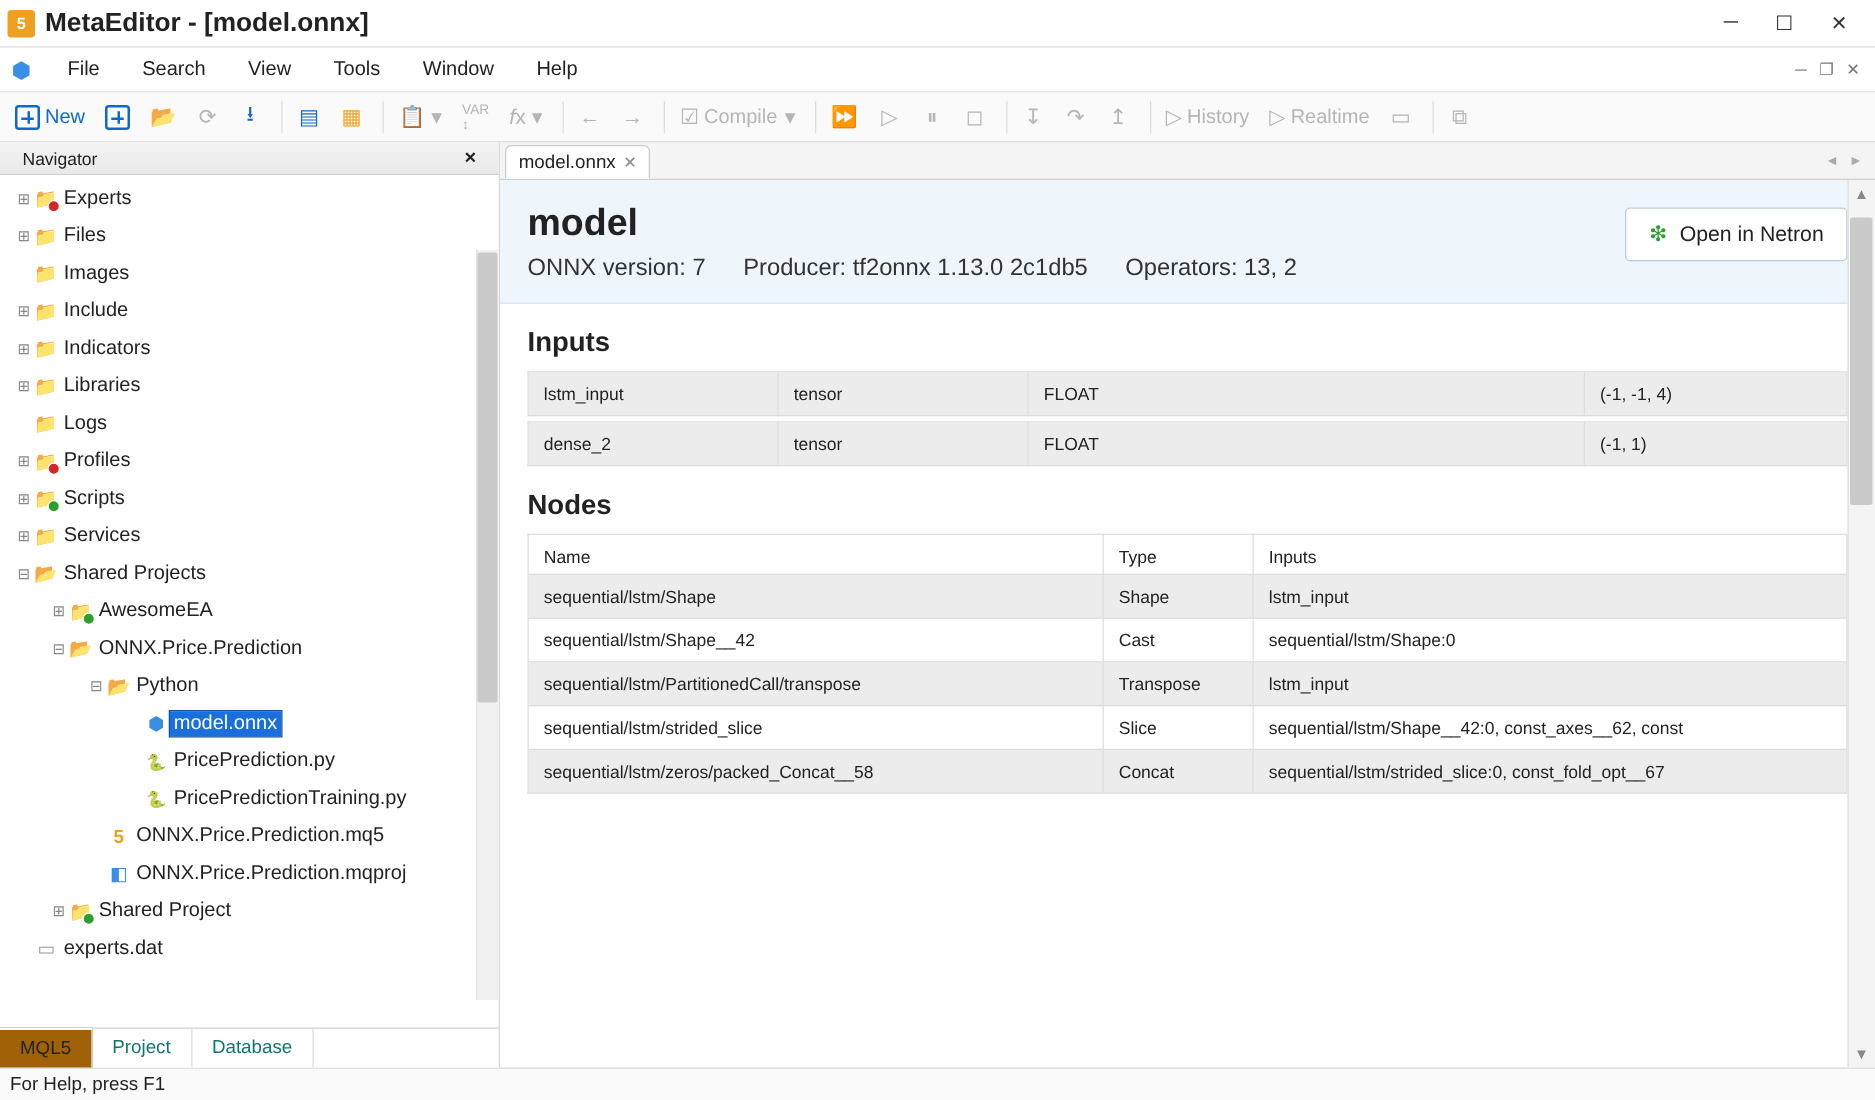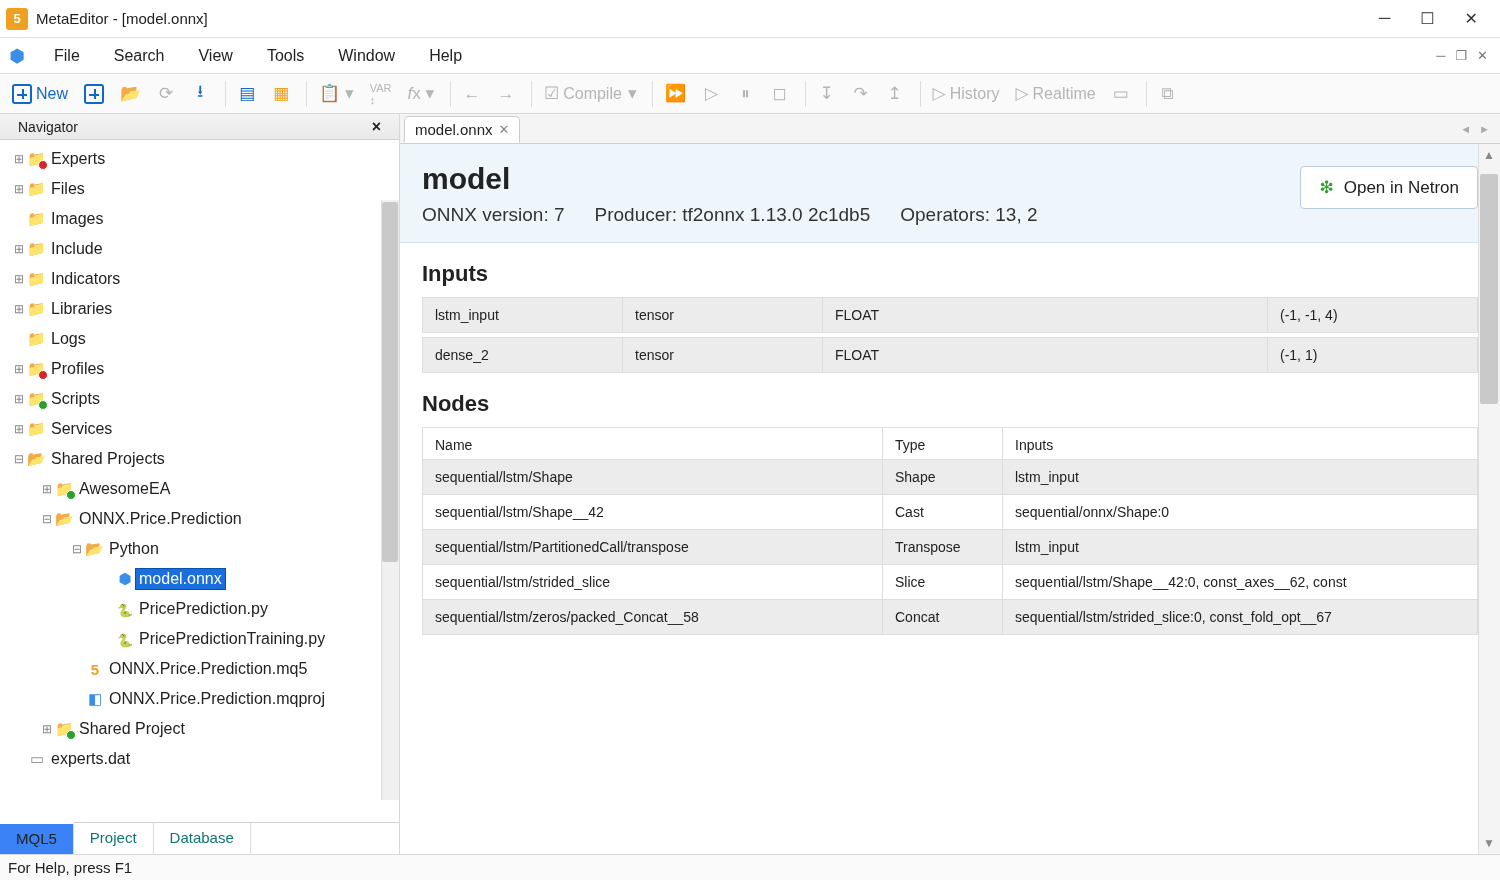--- a/index.html
+++ b/index.html
@@ -1,19 +1,19 @@
 <!DOCTYPE html>
 <html><head>
 <meta charset="utf-8">
 <style>
   * { box-sizing: border-box; margin: 0; padding: 0; }
   body { font-family: "Segoe UI", Arial, sans-serif; font-size: 13px; color: #222; background: #fff; overflow: hidden; width: 1500px; height: 880px; position: relative; }
   .titlebar { height: 38px; display: flex; align-items: center; padding: 0 6px; border-bottom: 1px solid #e0e0e0; background: #fff; }
   .titlebar .logo { width: 22px; height: 22px; background: #f0a020; border-radius: 3px; display: flex; align-items: center; justify-content: center; color: #fff; font-weight: bold; font-size: 13px; margin-right: 8px; }
-  .titlebar .title { font-size: 15px; }
+  .titlebar .title { font-size: 21px; font-weight: bold; }
   .titlebar .win-controls { margin-left: auto; display: flex; gap: 30px; padding-right: 16px; }
   .titlebar .win-controls span { font-size: 16px; color: #333; cursor: pointer; }
   .menubar { height: 36px; display: flex; align-items: center; padding: 0 6px; gap: 2px; border-bottom: 1px solid #e0e0e0; }
   .menubar .mlogo { width: 22px; height: 22px; display: flex; align-items: center; justify-content: center; margin-right: 8px; }
   .menubar .menu-item { padding: 6px 16px; font-size: 16px; cursor: pointer; }
   .menubar .doc-controls { margin-left: auto; display: flex; gap: 10px; padding-right: 6px; color: #777; }
   .toolbar { height: 40px; display: flex; align-items: center; padding: 0 6px; border-bottom: 1px solid #d8d8d8; background: #fafafa; }
   .tbtn { height: 30px; min-width: 30px; padding: 0 6px; display: flex; align-items: center; justify-content: center; border-radius: 3px; margin-right: 4px; cursor: pointer; color: #555; }
   .tbtn.new { font-size: 15px; color: #1068c9; }
   .tbtn.disabled { color: #b5b5b5; cursor: default; }
@@ -47,21 +47,21 @@
   .ficon.folder-open::before { content:"📂"; color:#f0a020;}
   .ficon.folder-blue::before { content:"📁"; color:#3a8ee6;}
   .ficon.folder-blue-open::before { content:"📂"; color:#3a8ee6;}
   .ficon.onnx::before { content:"⬢"; color:#3a8ee6;}
   .ficon.py::before { content:"🐍"; color:#f0a020; font-size:13px;}
   .ficon.mq5 { color:#f0a020; font-weight:bold; font-size:15px; }
   .ficon.mqproj::before { content:"◧"; color:#3a8ee6; }
   .ficon.dat::before { content:"▭"; color:#999;}
   .nav-tabs { height: 32px; display: flex; border-top: 1px solid #d0d0d0; }
   .nav-tab { padding: 6px 16px; font-size: 15px; color: #0f766e; border-right:1px solid #ddd; cursor:pointer;}
-  .nav-tab.active { color: #222; background:#3b82f6; border-top:2px solid #fff; margin-top:-1px;}
+  .nav-tab.active { color: #222; background:#a16207; border-top:2px solid #fff; margin-top:-1px;}
 
   .editor-area { flex: 1; display: flex; flex-direction: column; position:relative;}
   .editor-tabs { height: 30px; display: flex; align-items: stretch; background: #f4f4f4; border-bottom: 1px solid #d0d0d0; padding-left: 4px;}
   .editor-tab { display: flex; align-items: center; padding: 0 10px; background: #fff; border: 1px solid #ccc; border-bottom: 1px solid #fff; border-radius: 5px 5px 0 0; margin-top: 2px; font-size: 15px; gap:6px; cursor:pointer;}
   .editor-tab .x { color:#888; font-size:13px;}
   .editor-tabs .tabnav { margin-left:auto; padding:0 10px; display:flex; align-items:center; gap:8px; color:#aaa; font-size:11px;}
 
   .doc-scroll { flex: 1; overflow: hidden; position: relative; }
   .doc-scroll-content { padding: 0 0 0 0; }
   .doc-header-bg { background: #eef6fc; border-bottom: 1px solid #d0e4f1; padding: 18px 22px 16px 22px; position:relative;}
@@ -401,21 +401,21 @@
               <th>Inputs</th>
             </tr>
             <tr class="alt">
                   <td>sequential/lstm/Shape</td>
                   <td>Shape</td>
                   <td>lstm_input</td>
                 </tr>
             <tr>
                   <td>sequential/lstm/Shape__42</td>
                   <td>Cast</td>
-                  <td>sequential/onnx/Shape:0</td>
+                  <td>sequential/lstm/Shape:0</td>
                 </tr>
             <tr class="alt">
                   <td>sequential/lstm/PartitionedCall/transpose</td>
                   <td>Transpose</td>
                   <td>lstm_input</td>
                 </tr>
             <tr>
                   <td>sequential/lstm/strided_slice</td>
                   <td>Slice</td>
                   <td>sequential/lstm/Shape__42:0, const_axes__62, const</td>

